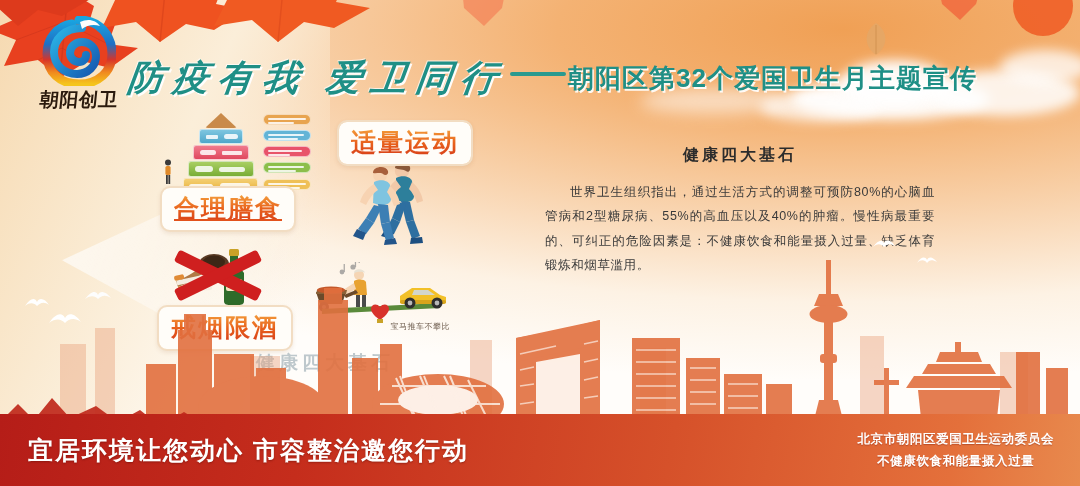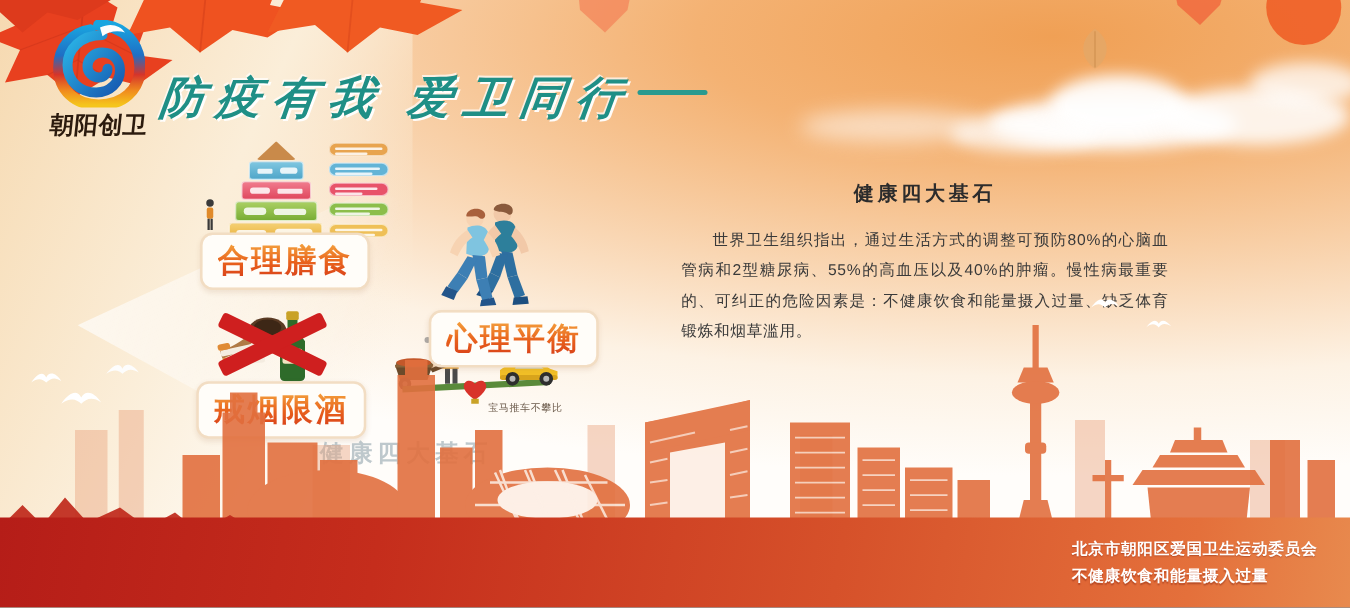--- a/index.html
+++ b/index.html
@@ -91,21 +91,21 @@
     font-family:"Liberation Sans","DejaVu Sans",sans-serif;
     font-size:25px;font-weight:700;letter-spacing:2px;
     color:#e2521d;
     background-clip:padding-box;
   }
   .pill span{
     background:linear-gradient(180deg,#f4a03c 0%,#e8601c 55%,#d8401a 100%);
     -webkit-background-clip:text;background-clip:text;
     -webkit-text-fill-color:transparent;color:transparent;
   }
-  #pill-diet{left:160px;top:186px;}
+  #pill-diet{left:160px;top:186px;text-decoration:underline;}
   #pill-exercise{left:337px;top:120px;}
   #pill-smoke{left:157px;top:305px;}
   #pill-mental{left:343px;top:248px;}
 
   
   .pyramid{position:absolute;left:183px;top:113px;width:75px;height:82px;}
   .tier{position:absolute;border-radius:3px;border:1px solid rgba(255,255,255,.65);}
   .t5{left:22px;top:0;width:32px;height:15px;background:#c98a4a;
       clip-path:polygon(50% 0,100% 100%,0 100%);border:none;}
   .t4{left:16px;top:16px;width:44px;height:15px;background:linear-gradient(180deg,#7ec6e0,#4fa6c9);}
@@ -178,21 +178,21 @@
     position:absolute;left:0;bottom:0;width:1080px;height:72px;
     background:linear-gradient(100deg,#b51d18 0%,#c52d1c 28%,#d6512a 62%,#e4703b 88%,#e88a4e 100%);
   }
   .band-slogan{
     position:absolute;left:28px;bottom:19px;
     font-size:25px;font-weight:700;color:#ffffff;letter-spacing:2px;
     font-family:"Liberation Sans","DejaVu Sans",sans-serif;
     text-shadow:0 1px 2px rgba(90,10,5,.45);
   }
   .orgs{
-    position:absolute;right:26px;bottom:14px;text-align:left;
+    position:absolute;right:26px;bottom:14px;text-align:center;
     font-family:"Liberation Sans","DejaVu Sans",sans-serif;
   }
   .orgs div{
     font-size:12.5px;font-weight:700;color:#fff;letter-spacing:.6px;
     line-height:1.72;text-shadow:0 1px 1px rgba(120,25,10,.4);
   }
 </style>
 </head>
 <body>
 
@@ -278,20 +278,21 @@
         <path d="M40 12 C22 12 12 24 12 36 C12 49 22 58 35 58 C46 58 54 50 54 40 C54 32 48 26 40 26 C33 26 28 31 28 37 C28 42 32 46 37 46 C41 46 44 43 44 39" fill="none" stroke="url(#innerblue)" stroke-width="8" stroke-linecap="round"></path>
         <path d="M38 6 C46 2 54 4 58 10 C52 8 45 9 40 13 Z" fill="#fdfdfd"></path>
       </svg>
     </div>
     <div class="logo-word">朝阳创卫</div>
   </div>
 
   <div class="headline">
     <span class="head-cal">防疫有我  爱卫同行</span>
     <span class="head-dash"></span>
+    <span class="head-sub">朝阳区第32个爱国卫生月主题宣传</span>
   </div>
 
   <div class="pyramid">
     <div class="tier t5"></div>
     <div class="tier t4">
       <div class="crumb" style="left:6px;top:5px;width:12px;height:4px;"></div>
       <div class="crumb" style="left:24px;top:4px;width:14px;height:5px;border-radius:3px;"></div>
     </div>
     <div class="tier t3">
       <div class="crumb" style="left:6px;top:4px;width:16px;height:5px;border-radius:3px;"></div>
@@ -433,25 +434,25 @@
         <circle cx="137" cy="41" r="5.5" fill="#2e2e2e"></circle>
           <circle cx="137" cy="41" r="2.4" fill="#b8b8b8"></circle>
       </g>
     </svg>
   </div>
   <div class="bal-cap">宝马推车不攀比</div>
 
   <div class="pill" id="pill-diet">
     <span>合理膳食</span>
   </div>
+  <div class="pill" id="pill-exercise">
+    <span>适量运动</span>
+  </div>
   <div class="pill" id="pill-smoke">
     <span>戒烟限酒</span>
-  </div>
-  <div class="pill" id="pill-mental">
-    <span>心理平衡</span>
   </div>
 
   <div class="panel">
     <div class="panel-title">健康四大基石</div>
     <div class="panel-body">世界卫生组织指出，通过生活方式的调整可预防80%的心脑血管病和2型糖尿病、55%的高血压以及40%的肿瘤。慢性病最重要的、可纠正的危险因素是：不健康饮食和能量摄入过量、缺乏体育锻炼和烟草滥用。</div>
   </div>
 
   <div class="watermark">健康四大基石</div>
 
   <div class="bird" style="left:24px;top:295px;">
@@ -568,18 +569,19 @@
   <svg class="sky-near" viewBox="0 0 1080 110" preserveAspectRatio="none">
     <path d="M0 46 L18 28 L34 44 L52 22 L70 42 L96 30 L118 46 L140 34 L160 50 L184 36 L210 52
              L240 40 L268 54 L300 42 L330 56 L366 46 L400 58 L440 48 L480 60 L520 50 L560 62
              L600 52 L640 64 L680 54 L720 66 L760 56 L800 68 L840 58 L880 70 L920 60 L960 72
              L1000 62 L1040 74 L1080 64 L1080 110 L0 110 Z" fill="#bf2a1c" opacity=".93"></path>
     <path d="M0 70 L40 60 L90 74 L150 62 L220 78 L300 66 L380 80 L470 70 L560 82 L660 72
              L760 84 L860 74 L960 86 L1080 76 L1080 110 L0 110 Z" fill="#a8201a" opacity=".55"></path>
   </svg>
 
   <div class="band"></div>
+  <div class="band-slogan">宜居环境让您动心 市容整治邀您行动</div>
   <div class="orgs">
     <div>北京市朝阳区爱国卫生运动委员会</div>
     <div>不健康饮食和能量摄入过量</div>
   </div>
 
 </div>
 
 </body></html>

